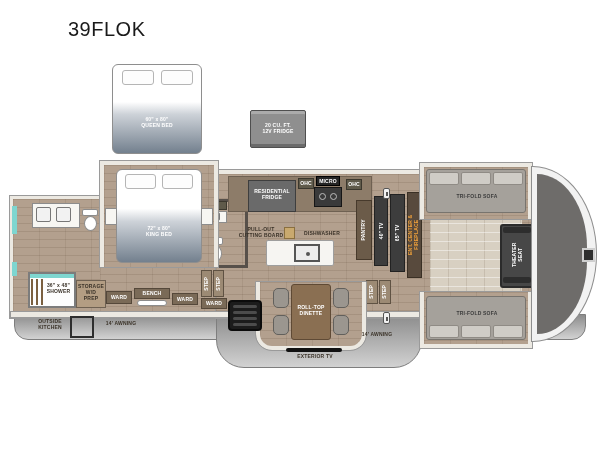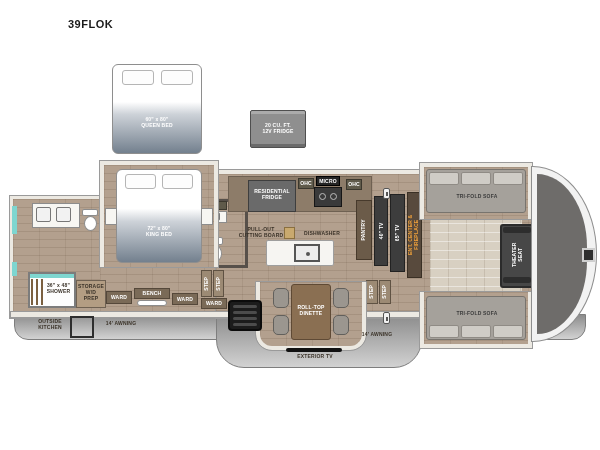--- a/index.html
+++ b/index.html
@@ -24,21 +24,21 @@
   .sink{background:#f2f2f2;border:1px solid #777;border-radius:2px;}
   .rug{background-color:#d8d0c2;
     background-image:repeating-linear-gradient(180deg,rgba(255,255,255,.45) 0 1px,rgba(0,0,0,0) 1px 9px),
                      repeating-linear-gradient(90deg,rgba(120,100,80,.18) 0 1px,rgba(0,0,0,0) 1px 18px);}
 </style>
 </head>
 <body>
 
 <div id="canvas">
 
-  <div class="abs lbl" style="left:68px;top:18px;font-size:11px;font-weight:bold;color:#1a1a1a;letter-spacing:.5px;">39FLOK</div>
+  <div class="abs lbl" style="left:68px;top:18px;font-size:20px;font-weight:normal;color:#1a1a1a;letter-spacing:.5px;">39FLOK</div>
 
   <div class="abs skirt" style="left:14px;top:314px;width:572px;height:26px;border-radius:0 0 14px 14px;"></div>
   <div class="abs skirt" style="left:216px;top:314px;width:206px;height:54px;border-radius:0 0 28px 28px;"></div>
 
   <div class="abs wood" style="left:10px;top:196px;width:98px;height:122px;border:3px solid #ece9e2;outline:1px solid #9a9a9a;"></div>
   <div class="abs wood" style="left:100px;top:266px;width:120px;height:52px;"></div>
   <div class="abs wood" style="left:216px;top:170px;width:322px;height:148px;border-top:4px solid #ece9e2;outline:1px solid #9a9a9a;"></div>
 
   <div class="abs" style="left:10px;top:311px;width:528px;height:7px;background:#ece9e2;border:1px solid #9a9a9a;"></div>
 

